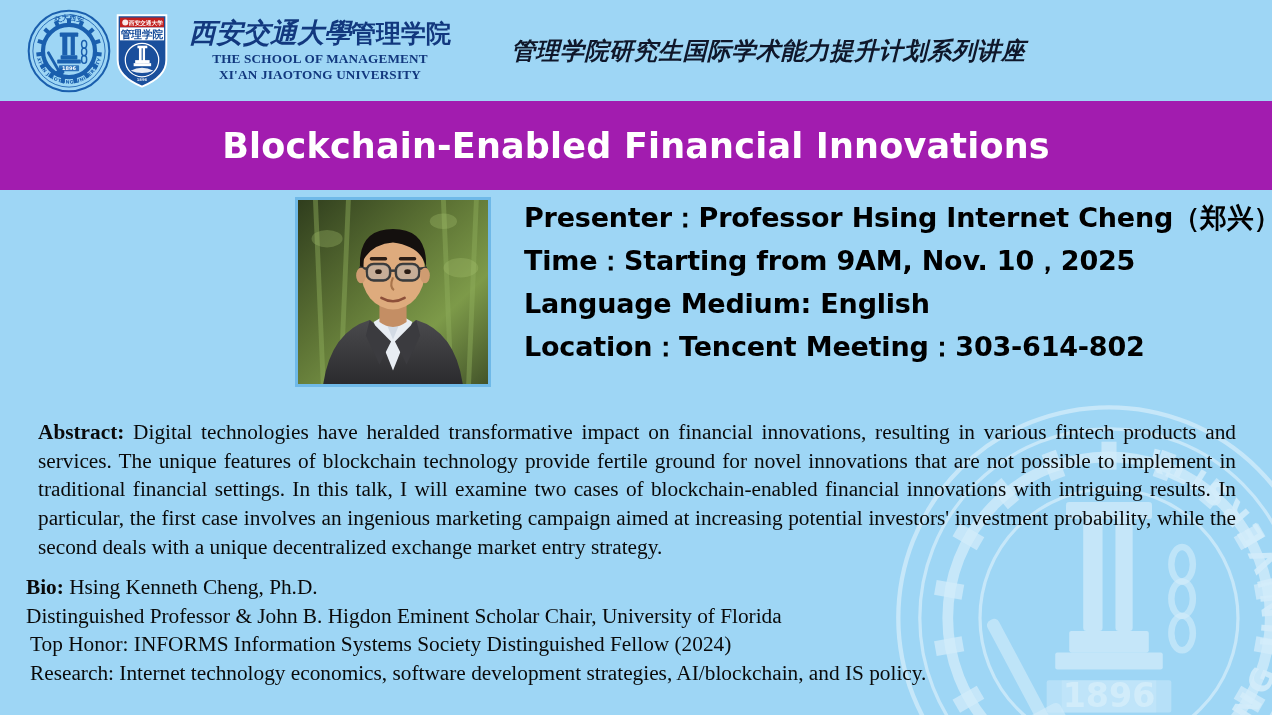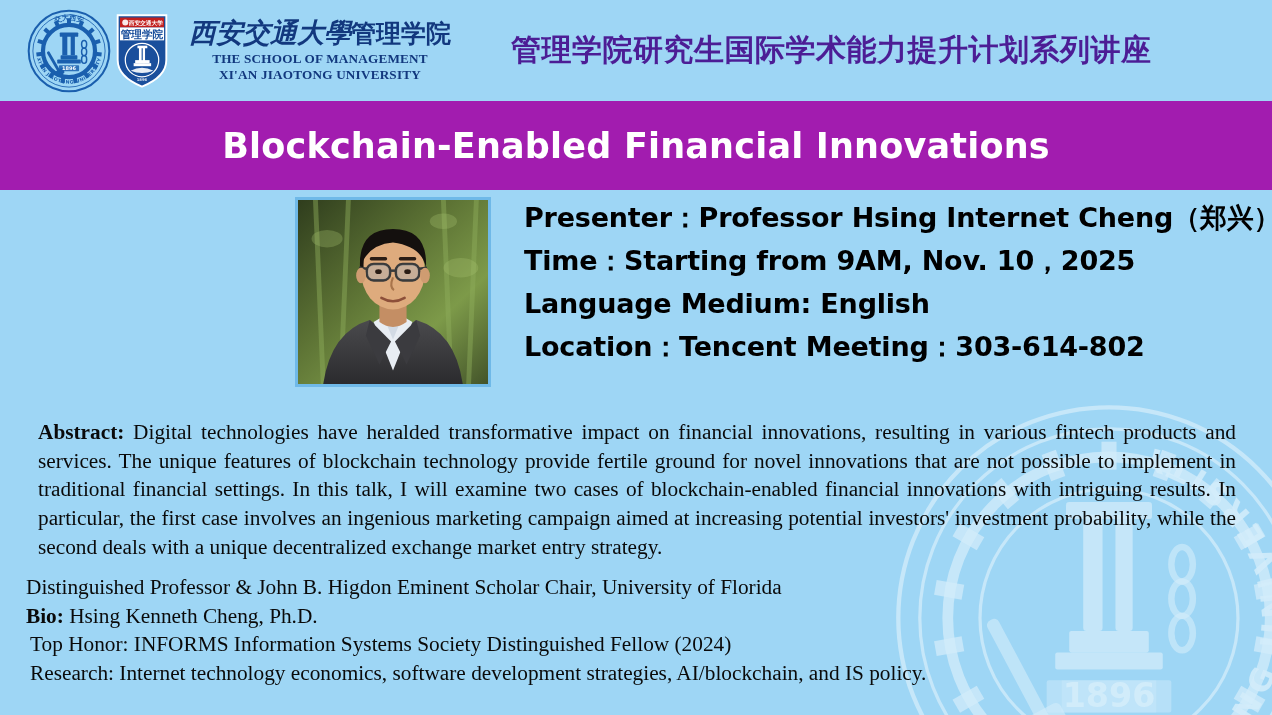--- a/index.html
+++ b/index.html
@@ -89,25 +89,26 @@
     color: #12387e;
     letter-spacing: 0.2px;
     line-height: 1.18;
     white-space: nowrap;
     text-align: center;
   }
 
   .series-title {
     margin-left: 60px;
     font-family: "DejaVu Sans", sans-serif;
-    font-size: 30px;
+    font-size: 24px;
     font-weight: 700;
-    color: #4c1d95;
+    color: #0f172a;
     letter-spacing: 0.5px;
     white-space: nowrap;
+    font-style: italic;
   }
 
   
   .title-band {
     position: absolute;
     left: 0;
     top: 101px;
     width: 1272px;
     height: 89px;
     background: #a21caf;
@@ -425,19 +426,19 @@
     <div class="details">
       <div class="detail-line">Presenter：Professor Hsing Internet Cheng（郑兴）</div>
       <div class="detail-line">Time：Starting from 9AM, Nov. 10，2025</div>
       <div class="detail-line">Language Medium:  English</div>
       <div class="detail-line">Location：Tencent Meeting：303-614-802</div>
     </div>
   </div>
 
   <div class="body-text">
     <p class="abstract"><b>Abstract:</b><span> Digital technologies have heralded transformative impact on financial innovations, resulting in various fintech products and services. The unique features of blockchain technology provide fertile ground for novel innovations that are not possible to implement in traditional financial settings. In this talk, I will examine two cases of blockchain-enabled financial innovations with intriguing results. In particular, the first case involves an ingenious marketing campaign aimed at increasing potential investors' investment probability, while the second deals with a unique decentralized exchange market entry strategy.</span></p>
+    <p class="bio-line"><b>Bio:</b><span> Hsing Kenneth Cheng, Ph.D.</span></p>
     <p class="bio-line">Distinguished Professor &amp; John B. Higdon Eminent Scholar Chair, University of Florida</p>
-    <p class="bio-line"><b>Bio:</b><span> Hsing Kenneth Cheng, Ph.D.</span></p>
     <p class="bio-line bio-indent">Top Honor: INFORMS Information Systems Society Distinguished Fellow (2024)</p>
     <p class="bio-line bio-indent">Research: Internet technology economics, software development strategies, AI/blockchain, and IS policy.</p>
   </div>
 
 </div>
 
 </body></html>

